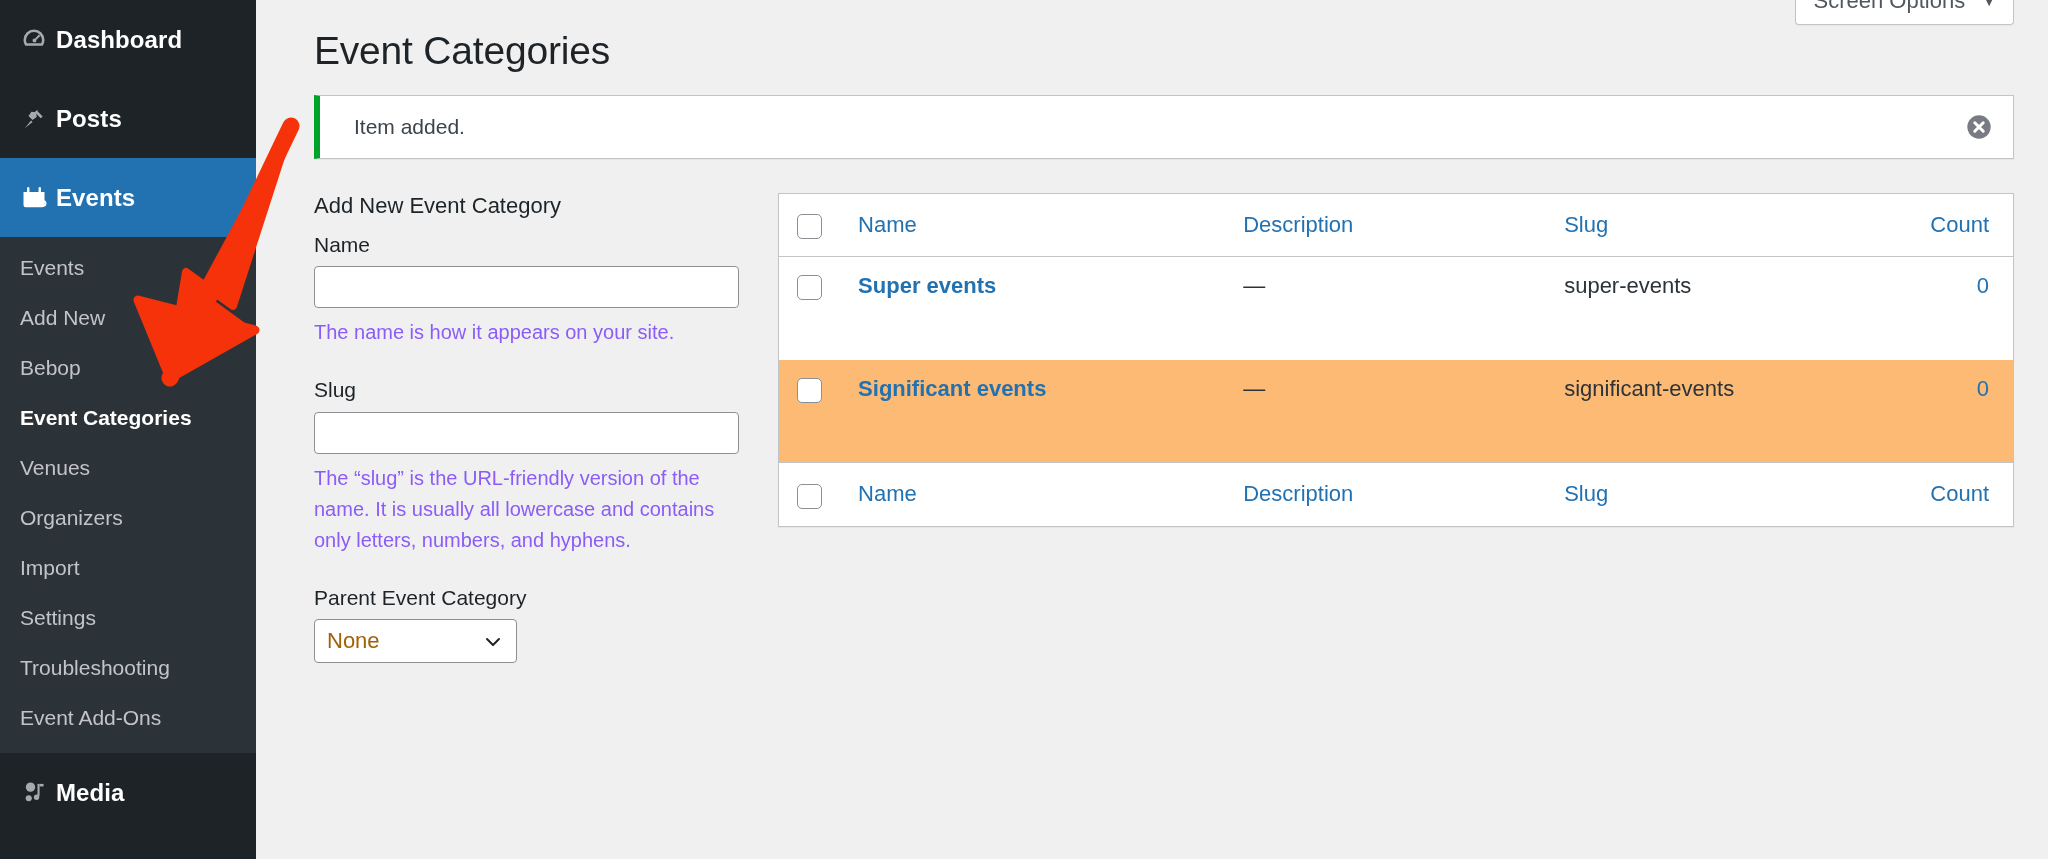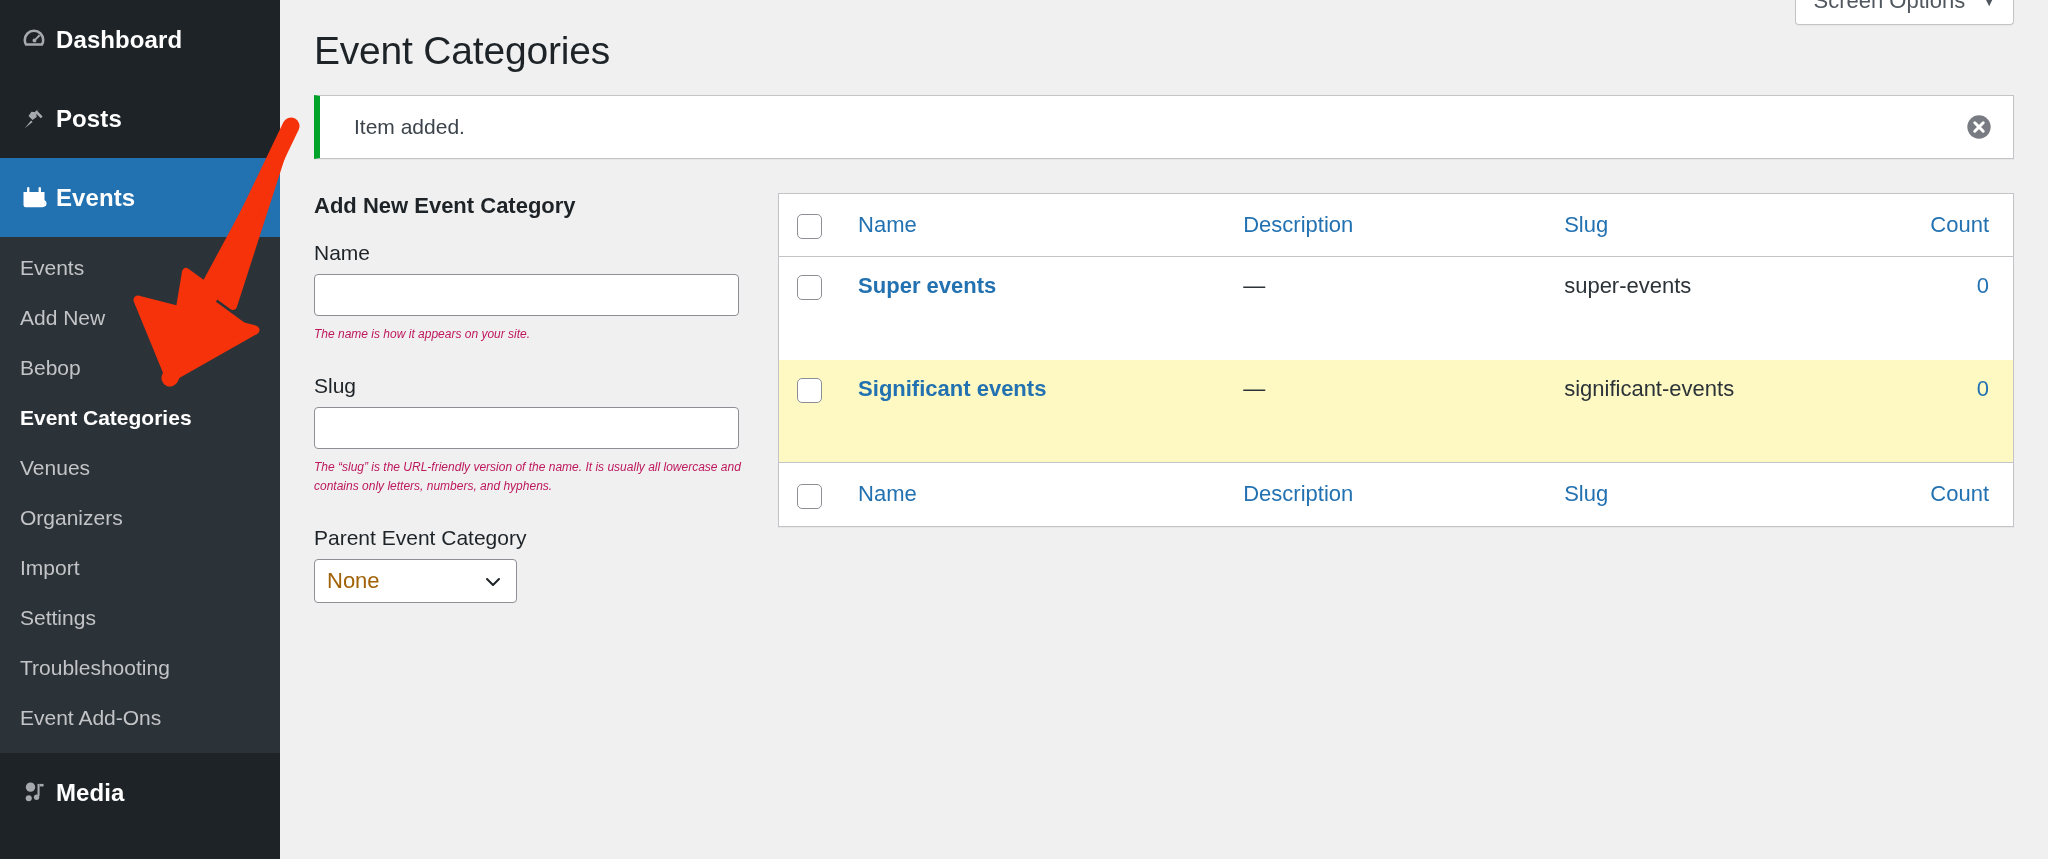--- a/index.html
+++ b/index.html
@@ -13,21 +13,21 @@
   body {
     font-family: "Liberation Sans", sans-serif;
     background: #f0f0f1;
     position: relative;
   }
 
   
   #adminmenu-wrap {
     position: absolute;
     top: 0; left: 0;
-    width: 280px;
+    width: 256px;
     height: 859px;
     background: #1d2327;
     z-index: 5;
   }
 
   .menu-top {
     display: flex;
     align-items: center;
     height: 79px;
     padding-left: 12px;
@@ -146,49 +146,48 @@
     display: flex;
     margin-top: 34px;
     margin-left: 14px;
     gap: 34px;
   }
   .col-left { width: 430px; flex: 0 0 430px; }
   .col-right { flex: 1 1 auto; }
 
   .form-heading {
     font-size: 22px;
-    font-weight: bold;
+    font-weight: normal;
     color: #1d2327;
-    margin-bottom: 20px;
+    margin-bottom: 12px;
   }
   .field-label {
     display: block;
     font-size: 21px;
     color: #1d2327;
     margin-bottom: 8px;
     line-height: 1.3;
   }
   .text-input {
     width: 425px;
     height: 42px;
     border: 1px solid #8c8f94;
     border-radius: 4px;
     background: #fff;
     font-size: 21px;
     padding: 0 10px;
     color: #2c3338;
     font-family: "Liberation Sans", sans-serif;
   }
   .field-desc {
-    font-size: 12px;
-    color: #be185d;
+    font-size: 20px;
+    color: #8b5cf6;
     line-height: 1.56;
     margin-top: 9px;
     max-width: 430px;
-    font-style: italic;
   }
   .field-block { margin-bottom: 28px; }
 
   .select-wrap {
     position: relative;
     width: 203px;
     height: 44px;
   }
   .select-box {
     width: 203px;
@@ -238,21 +237,21 @@
   .col-desc  { width: 250px; }
   .col-slug  { width: 240px; }
   .col-count { width: 110px; text-align: right !important; padding-right: 24px !important; }
 
   .wp-table tbody td {
     padding: 16px 0 0 0;
     font-size: 22px;
     color: #2c3338;
   }
   .wp-table tbody tr { height: 103px; }
-  .wp-table tbody tr.alt { background: #fef9c3; }
+  .wp-table tbody tr.alt { background: #fdba74; }
   .row-name-link {
     color: #2271b1;
     font-weight: bold;
     text-decoration: none;
     cursor: pointer;
   }
   .count-link {
     color: #2271b1;
     text-decoration: none;
     cursor: pointer;

